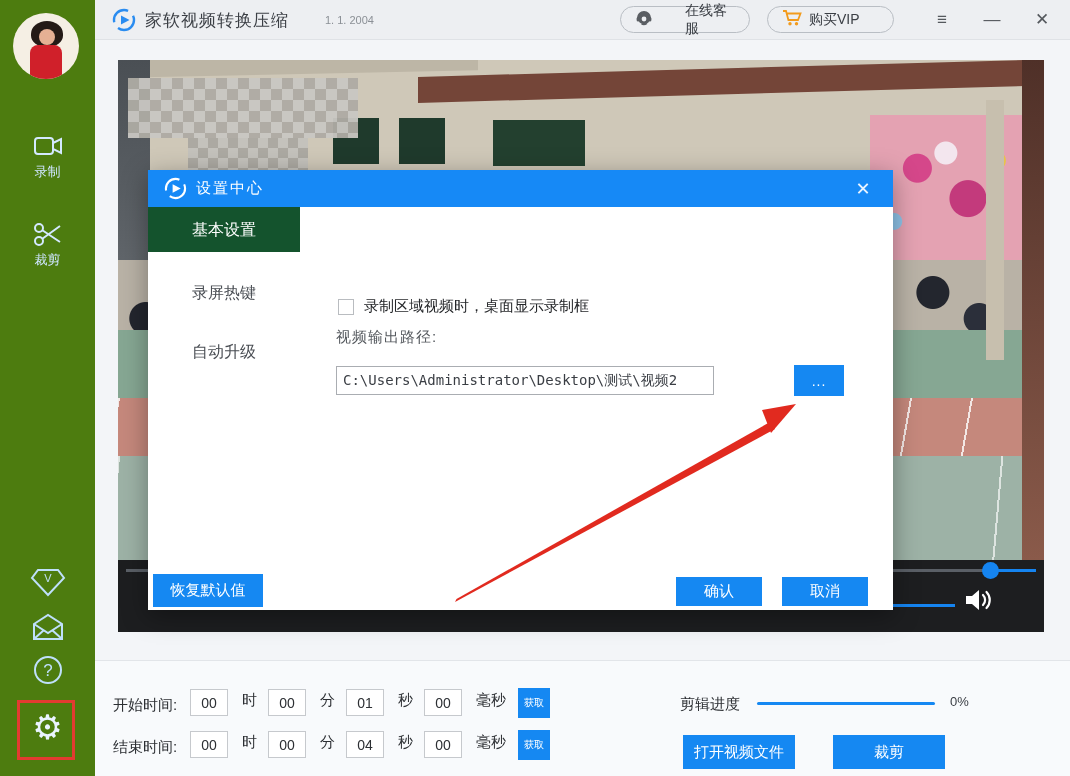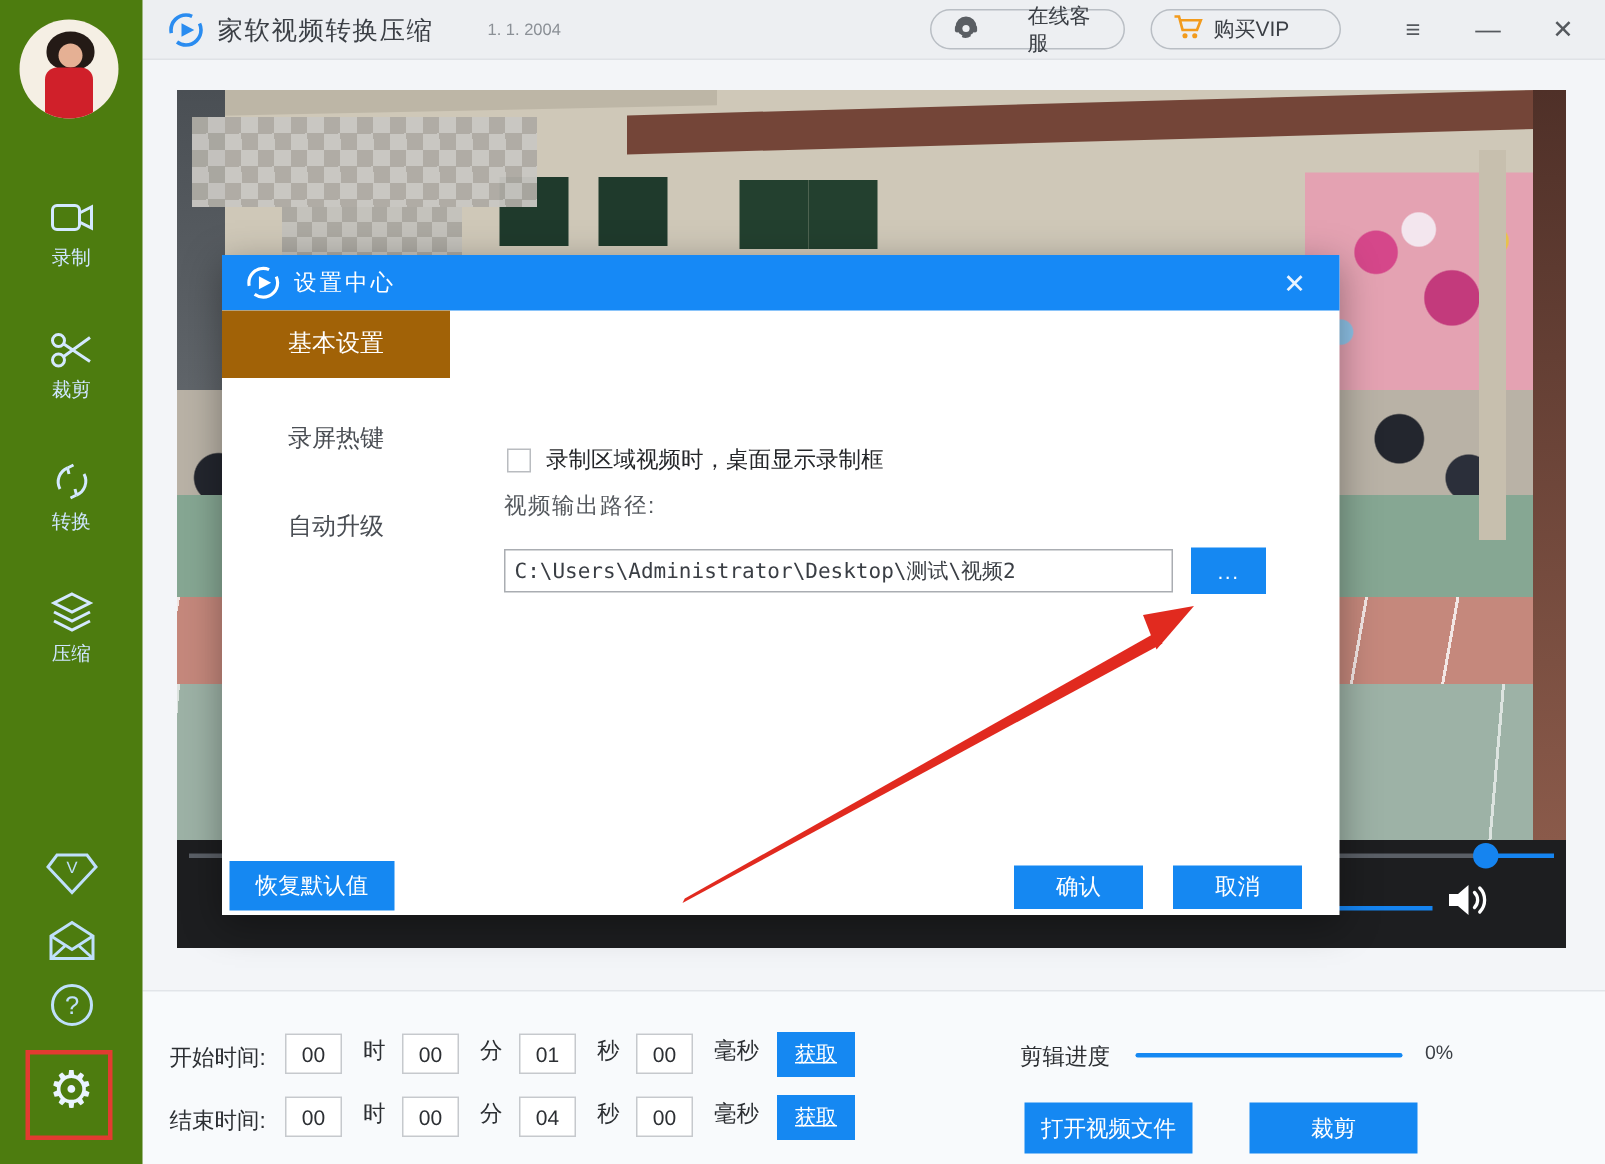--- a/index.html
+++ b/index.html
@@ -71,41 +71,41 @@
   .seek-thumb { position:absolute; left:864px; top:2px; width:17px; height:17px; border-radius:50%; background:#1584f0; cursor:pointer; }
   .vol-line { position:absolute; left:732px; top:44px; width:105px; height:3px; background:#1584f0; }
   .speaker { position:absolute; left:845px; top:26px; }
 
   
   .bottom-panel { position:absolute; left:95px; top:660px; width:975px; height:116px; background:#f8fafc; border-top:1px solid #e2e5e9; z-index:2; }
   .bp-label { position:absolute; font-size:15px; color:#2c2f33; }
   .time-input { position:absolute; width:38px; height:27px; border:1px solid #c6c9cd; background:#fff; text-align:center; font-size:14px; color:#2c2f33; }
   .unit { position:absolute; font-size:15px; color:#2c2f33; }
   .btn { background:#1588f2; color:#fff; border:none; cursor:pointer; font-family:inherit; }
-  .get-btn { position:absolute; width:52px; height:30px; font-size:14px;text-decoration:underline; }
+  .get-btn { position:absolute; width:32px; height:30px; font-size:10px; }
   .progress-line { position:absolute; left:662px; top:41px; width:178px; height:3px; background:#1588f2; border-radius:2px; }
   .progress-pct { position:absolute; left:855px; top:33px; font-size:13px; color:#3a3e44; }
   .open-btn { position:absolute; left:588px; top:74px; width:112px; height:34px; font-size:15px; }
   .cut-btn { position:absolute; left:738px; top:74px; width:112px; height:34px; font-size:15px; }
 
   
   .dialog { position:absolute; left:148px; top:170px; width:745px; height:440px; background:#fff; box-shadow:0 6px 24px rgba(0,0,0,.35); z-index:10; }
   .dlg-titlebar { position:absolute; left:0; top:0; width:745px; height:37px; background:#1689f6; }
   .dlg-title { position:absolute; left:48px; top:9px; font-size:15px; color:#fff; letter-spacing:2px; }
   .dlg-close { position:absolute; right:16px; top:5px; width:28px; height:28px; color:#eaf4ff; font-size:18px; text-align:center; line-height:28px; cursor:pointer; }
   .dlg-tabcol { position:absolute; left:0; top:37px; width:152px; height:403px; background:#fff; }
   .tab { position:absolute; left:0; width:152px; height:45px; text-align:center; line-height:45px; font-size:16px; cursor:pointer; }
-  .tab-active { top:0; background:#a16207; color:#fff; }
+  .tab-active { top:0; background:#14532d; color:#fff; }
   .tab-2 { top:63px; color:#4a4e54; }
   .tab-3 { top:122px; color:#4a4e54; }
   .chk-row { position:absolute; left:190px; display:flex; align-items:center; gap:10px; }
   .chk-box { width:16px; height:16px; border:1px solid #b9bcc0; background:#fff; cursor:pointer; flex:0 0 16px; }
   .chk-label { font-size:15px; color:#242629; }
   .path-label { position:absolute; left:188px; top:158px; font-size:15px; color:#55595e; letter-spacing:1px; }
-  .path-input { position:absolute; left:188px; top:196px; width:446px; height:29px; border:1px solid #aaadb2; background:#fff; font-family:"DejaVu Sans Mono", monospace; font-size:14px; color:#3a3e44; padding:0 6px; }
+  .path-input { position:absolute; left:188px; top:196px; width:378px; height:29px; border:1px solid #aaadb2; background:#fff; font-family:"DejaVu Sans Mono", monospace; font-size:14px; color:#3a3e44; padding:0 6px; }
   .browse-btn { position:absolute; left:646px; top:195px; width:50px; height:31px; font-size:14px; letter-spacing:1px; }
   .restore-btn { position:absolute; left:5px; top:404px; width:110px; height:33px; font-size:15px; }
   .confirm-btn { position:absolute; left:528px; top:407px; width:86px; height:29px; font-size:15px; }
   .cancel-btn { position:absolute; left:634px; top:407px; width:86px; height:29px; font-size:15px; }
 
   .arrow-layer { position:absolute; left:440px; top:388px; width:390px; height:230px; z-index:20; pointer-events:none; }
 </style>
 </head>
 <body>
 
@@ -130,42 +130,21 @@
     <div class="ni-icon">
       <svg class="ic" width="30" height="28" viewBox="0 0 30 28">
           <circle cx="6" cy="8" r="4" fill="none" stroke="#d4e9ff" stroke-width="2"></circle>
           <circle cx="6" cy="21" r="4" fill="none" stroke="#d4e9ff" stroke-width="2"></circle>
           <path d="M9 10 L27 22 M9 19 L27 6" stroke="#d4e9ff" stroke-width="2" fill="none"></path>
         </svg>
     </div>
     <div class="ni-label">裁剪</div>
   </div>
 
-  <div class="nav-item" style="top:306px;">
-    <div class="ni-icon">
-      <svg class="ic" width="30" height="30" viewBox="0 0 30 30">
-          <path d="M7 20 A10 10 0 0 1 12 6" fill="none" stroke="#d4e9ff" stroke-width="2"></path>
-          <path d="M23 10 A10 10 0 0 1 18 24" fill="none" stroke="#d4e9ff" stroke-width="2"></path>
-          <path d="M12 6 L16 4 M12 6 L13 10" stroke="#d4e9ff" stroke-width="2"></path>
-          <path d="M18 24 L14 26 M18 24 L17 20" stroke="#d4e9ff" stroke-width="2"></path>
-        </svg>
-    </div>
-    <div class="ni-label">转换</div>
-  </div>
-
-  <div class="nav-item" style="top:394px;">
-    <div class="ni-icon">
-      <svg class="ic" width="32" height="30" viewBox="0 0 32 30">
-          <path d="M16 2 L28 8 L16 14 L4 8 Z" fill="none" stroke="#d4e9ff" stroke-width="2"></path>
-          <path d="M4 14 L16 20 L28 14" fill="none" stroke="#d4e9ff" stroke-width="2"></path>
-          <path d="M4 20 L16 26 L28 20" fill="none" stroke="#d4e9ff" stroke-width="2"></path>
-        </svg>
-    </div>
-    <div class="ni-label">压缩</div>
-  </div>
+
 
   <div class="tool-icon" style="top:566px;">
     <svg class="ic" width="36" height="32" viewBox="0 0 36 32">
         <path d="M8 4 L28 4 L34 12 L18 29 L2 12 Z" fill="none" stroke="#bfe0fb" stroke-width="2"></path>
         <text x="18" y="16" text-anchor="middle" font-size="11" fill="#bfe0fb" font-family="Liberation Sans, sans-serif">V</text>
       </svg>
   </div>
 
   <div class="tool-icon" style="top:612px;">
     <svg class="ic" width="36" height="30" viewBox="0 0 36 30">

